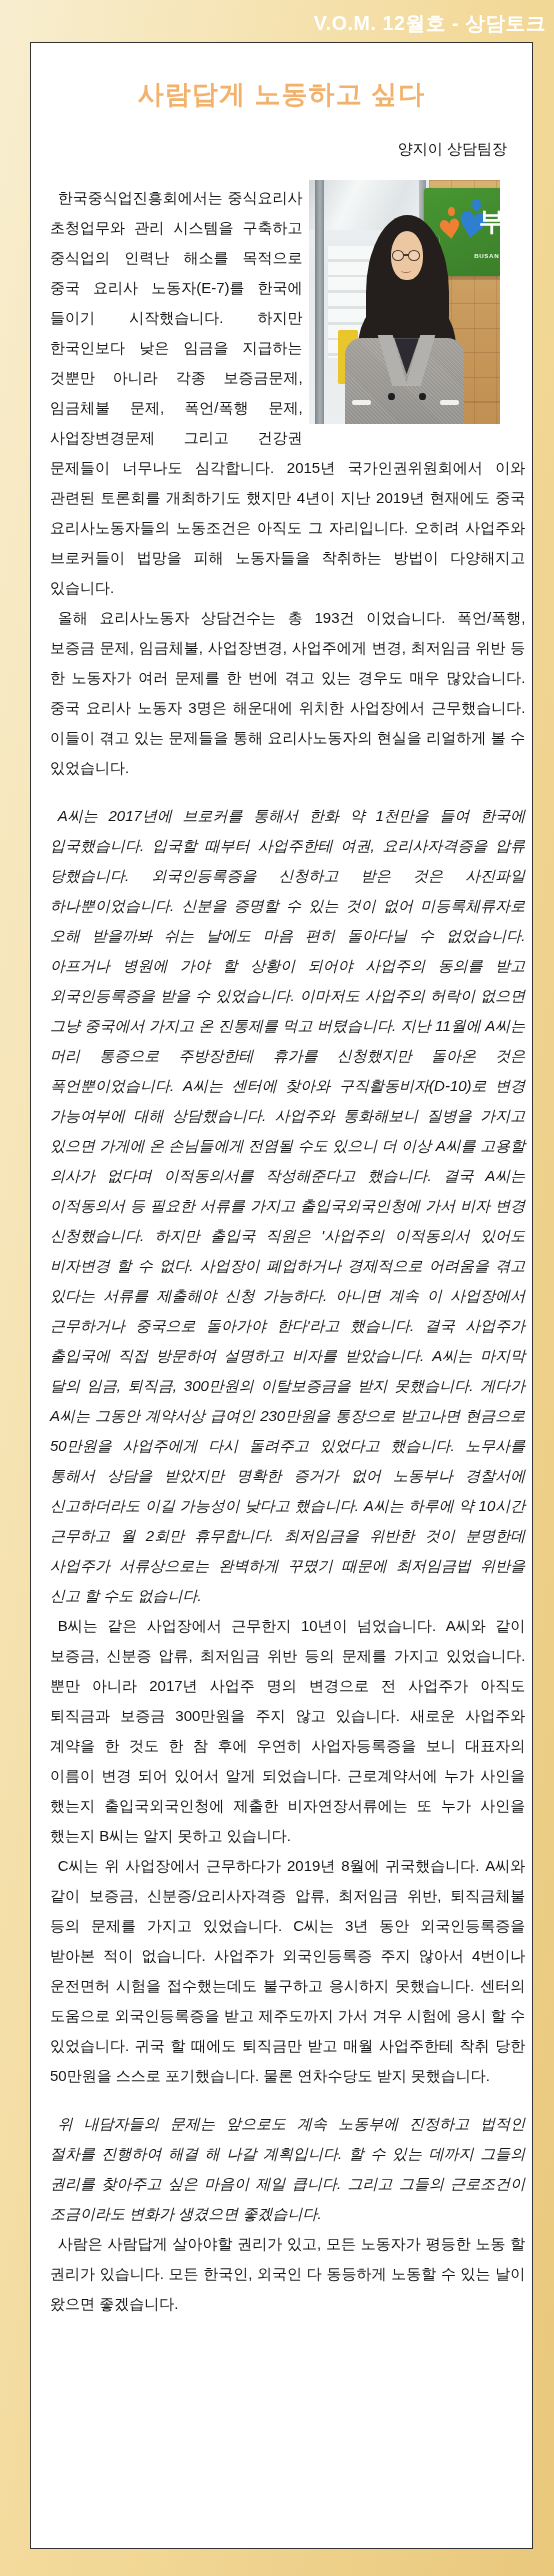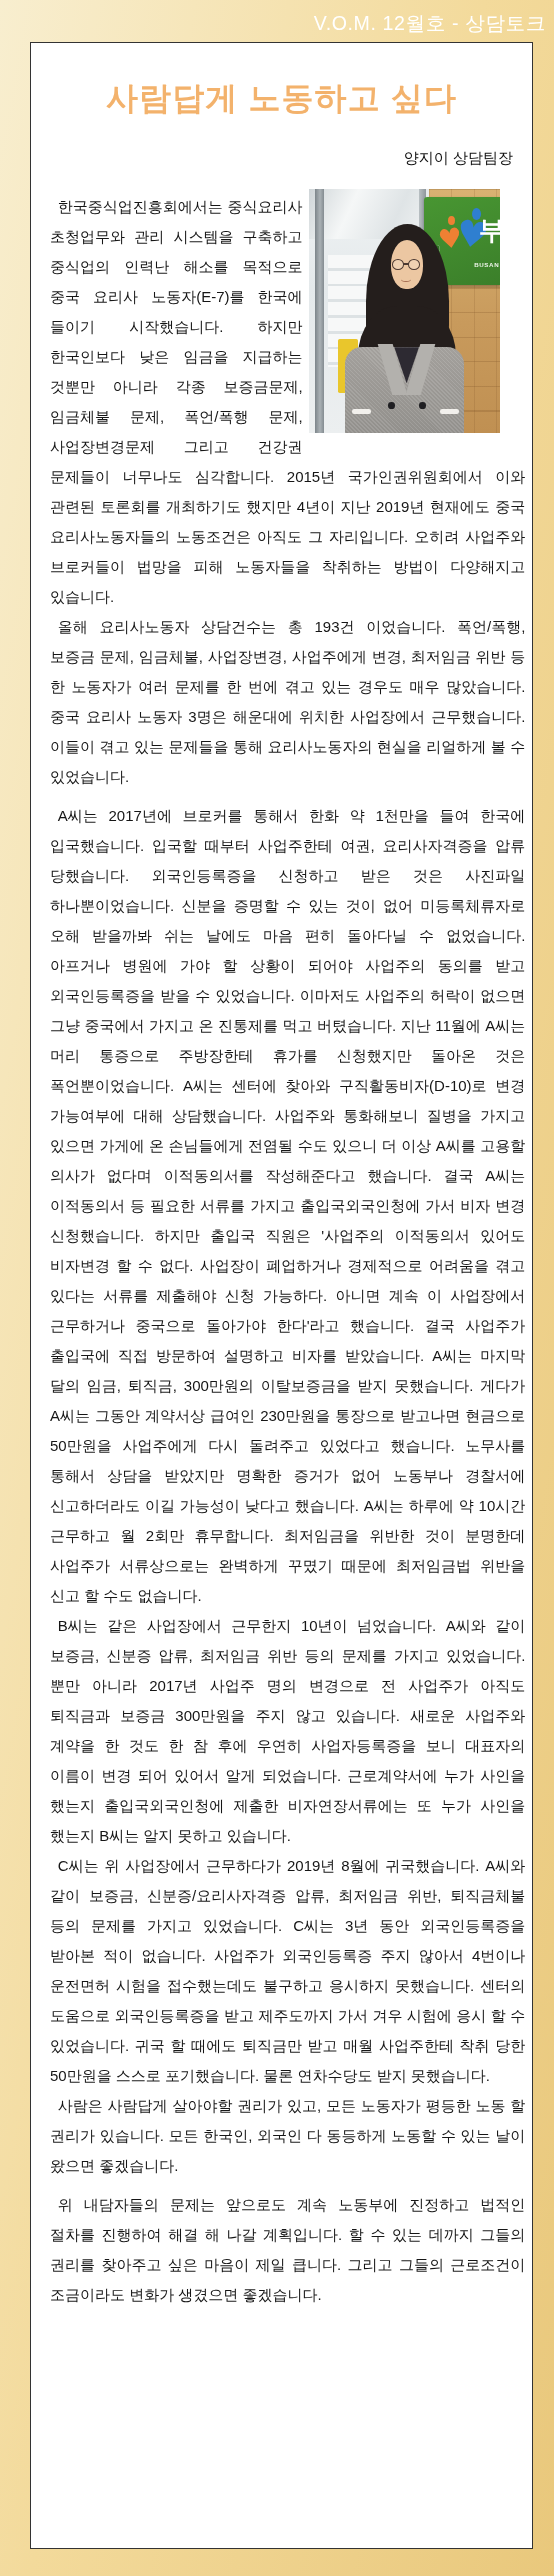--- a/index.html
+++ b/index.html
@@ -8,42 +8,42 @@
     font-family:"Liberation Sans","DejaVu Sans",sans-serif;
     color:#141414;
   }
   .page {
     position:relative; width:555px; height:2576px;
     background:linear-gradient(100deg,#f8eecf 0%,#f3da9b 48%,#e9c87c 100%);
     overflow:hidden;
   }
   .banner {
     position:absolute; top:10px; right:9px;
-    font-size:19.6px; font-weight:400; color:#ffffff; letter-spacing:0.6px;
+    font-size:19.6px; font-weight:700; color:#ffffff; letter-spacing:0.6px;
     white-space:nowrap;
   }
   .content-box {
     position:absolute; left:30px; top:42px; width:503px; height:2507px;
     background:#ffffff; border:1.1px solid #333333; overflow:hidden;
   }
   .title {
     margin-top:34px; text-align:center;
-    font-size:32px; font-weight:800; letter-spacing:1.1px; color:#f3b26c;
+    font-size:26px; font-weight:800; letter-spacing:1.1px; color:#f3b26c;
   }
   .author {
-    margin-top:28px; padding-right:19px; text-align:right;
+    margin-top:28px; padding-right:25px; text-align:right;
     font-size:15px; color:#111111;
   }
   .article-body {
     margin:23.5px 6.7px 0 19px;
     font-size:15px; line-height:30px; text-align:justify;
     word-break:keep-all; color:#161616;
   }
   .para { text-indent:7.8px; }
-  .para.gap { margin-top:9px; }
+  .para.gap { margin-top:18px;font-style:italic; }
 
   
   .photo {
     position:relative; float:right; width:191px; height:244px;
     margin:-2.2px 25px 9px 6.7px; overflow:hidden; background:#e9edee;
   }
   .ph-left { position:absolute; left:0; top:0; width:120px; height:244px;
     background:linear-gradient(180deg,#f0f3f4 0%,#e4e9eb 40%,#eceff0 100%); }
   .ph-ceiling { position:absolute; left:0; top:0; width:120px; height:50px;
     background:linear-gradient(115deg,#cfd5d8 0%,#f5f7f7 35%,#dfe4e6 70%,#f2f4f4 100%); }
@@ -156,20 +156,20 @@
         <div class="p-bridge"></div>
         <div class="p-smile"></div>
       </div>
 
       <div id="paragraphs">
           <p class="para">한국중식업진흥회에서는 중식요리사 초청업무와 관리 시스템을 구축하고 중식업의 인력난 해소를 목적으로 중국 요리사 노동자(E-7)를 한국에 들이기 시작했습니다. 하지만 한국인보다 낮은 임금을 지급하는 것뿐만 아니라 각종 보증금문제, 임금체불 문제, 폭언/폭행 문제, 사업장변경문제 그리고 건강권 문제들이 너무나도 심각합니다. 2015년 국가인권위원회에서 이와 관련된 토론회를 개최하기도 했지만 4년이 지난 2019년 현재에도 중국 요리사노동자들의 노동조건은 아직도 그 자리입니다. 오히려 사업주와 브로커들이 법망을 피해 노동자들을 착취하는 방법이 다양해지고 있습니다.</p>
           <p class="para">올해 요리사노동자 상담건수는 총 193건 이었습니다. 폭언/폭행, 보증금 문제, 임금체불, 사업장변경, 사업주에게 변경, 최저임금 위반 등 한 노동자가 여러 문제를 한 번에 겪고 있는 경우도 매우 많았습니다. 중국 요리사 노동자 3명은 해운대에 위치한 사업장에서 근무했습니다. 이들이 겪고 있는 문제들을 통해 요리사노동자의 현실을 리얼하게 볼 수 있었습니다.</p>
           <p class="para gap">A씨는 2017년에 브로커를 통해서 한화 약 1천만을 들여 한국에 입국했습니다. 입국할 때부터 사업주한테 여권, 요리사자격증을 압류 당했습니다. 외국인등록증을 신청하고 받은 것은 사진파일 하나뿐이었습니다. 신분을 증명할 수 있는 것이 없어 미등록체류자로 오해 받을까봐 쉬는 날에도 마음 편히 돌아다닐 수 없었습니다. 아프거나 병원에 가야 할 상황이 되어야 사업주의 동의를 받고 외국인등록증을 받을 수 있었습니다. 이마저도 사업주의 허락이 없으면 그냥 중국에서 가지고 온 진통제를 먹고 버텼습니다. 지난 11월에 A씨는 머리 통증으로 주방장한테 휴가를 신청했지만 돌아온 것은 폭언뿐이었습니다. A씨는 센터에 찾아와 구직활동비자(D-10)로 변경 가능여부에 대해 상담했습니다. 사업주와 통화해보니 질병을 가지고 있으면 가게에 온 손님들에게 전염될 수도 있으니 더 이상 A씨를 고용할 의사가 없다며 이적동의서를 작성해준다고 했습니다. 결국 A씨는 이적동의서 등 필요한 서류를 가지고 출입국외국인청에 가서 비자 변경 신청했습니다. 하지만 출입국 직원은 '사업주의 이적동의서 있어도 비자변경 할 수 없다. 사업장이 폐업하거나 경제적으로 어려움을 겪고 있다는 서류를 제출해야 신청 가능하다. 아니면 계속 이 사업장에서 근무하거나 중국으로 돌아가야 한다'라고 했습니다. 결국 사업주가 출입국에 직접 방문하여 설명하고 비자를 받았습니다. A씨는 마지막 달의 임금, 퇴직금, 300만원의 이탈보증금을 받지 못했습니다. 게다가 A씨는 그동안 계약서상 급여인 230만원을 통장으로 받고나면 현금으로 50만원을 사업주에게 다시 돌려주고 있었다고 했습니다. 노무사를 통해서 상담을 받았지만 명확한 증거가 없어 노동부나 경찰서에 신고하더라도 이길 가능성이 낮다고 했습니다. A씨는 하루에 약 10시간 근무하고 월 2회만 휴무합니다. 최저임금을 위반한 것이 분명한데 사업주가 서류상으로는 완벽하게 꾸몄기 때문에 최저임금법 위반을 신고 할 수도 없습니다.</p>
           <p class="para">B씨는 같은 사업장에서 근무한지 10년이 넘었습니다. A씨와 같이 보증금, 신분증 압류, 최저임금 위반 등의 문제를 가지고 있었습니다. 뿐만 아니라 2017년 사업주 명의 변경으로 전 사업주가 아직도 퇴직금과 보증금 300만원을 주지 않고 있습니다. 새로운 사업주와 계약을 한 것도 한 참 후에 우연히 사업자등록증을 보니 대표자의 이름이 변경 되어 있어서 알게 되었습니다. 근로계약서에 누가 사인을 했는지 출입국외국인청에 제출한 비자연장서류에는 또 누가 사인을 했는지 B씨는 알지 못하고 있습니다.</p>
           <p class="para">C씨는 위 사업장에서 근무하다가 2019년 8월에 귀국했습니다. A씨와 같이 보증금, 신분증/요리사자격증 압류, 최저임금 위반, 퇴직금체불 등의 문제를 가지고 있었습니다. C씨는 3년 동안 외국인등록증을 받아본 적이 없습니다. 사업주가 외국인등록증 주지 않아서 4번이나 운전면허 시험을 접수했는데도 불구하고 응시하지 못했습니다. 센터의 도움으로 외국인등록증을 받고 제주도까지 가서 겨우 시험에 응시 할 수 있었습니다. 귀국 할 때에도 퇴직금만 받고 매월 사업주한테 착취 당한 50만원을 스스로 포기했습니다. 물론 연차수당도 받지 못했습니다.</p>
+          <p class="para gap">위 내담자들의 문제는 앞으로도 계속 노동부에 진정하고 법적인 절차를 진행하여 해결 해 나갈 계획입니다. 할 수 있는 데까지 그들의 권리를 찾아주고 싶은 마음이 제일 큽니다. 그리고 그들의 근로조건이 조금이라도 변화가 생겼으면 좋겠습니다.</p>
           <p class="para">사람은 사람답게 살아야할 권리가 있고, 모든 노동자가 평등한 노동 할 권리가 있습니다. 모든 한국인, 외국인 다 동등하게 노동할 수 있는 날이 왔으면 좋겠습니다.</p>
-          <p class="para gap">위 내담자들의 문제는 앞으로도 계속 노동부에 진정하고 법적인 절차를 진행하여 해결 해 나갈 계획입니다. 할 수 있는 데까지 그들의 권리를 찾아주고 싶은 마음이 제일 큽니다. 그리고 그들의 근로조건이 조금이라도 변화가 생겼으면 좋겠습니다.</p>
         </div>
 
     </div>
   </div>
 </div>
 
 
 </body></html>

